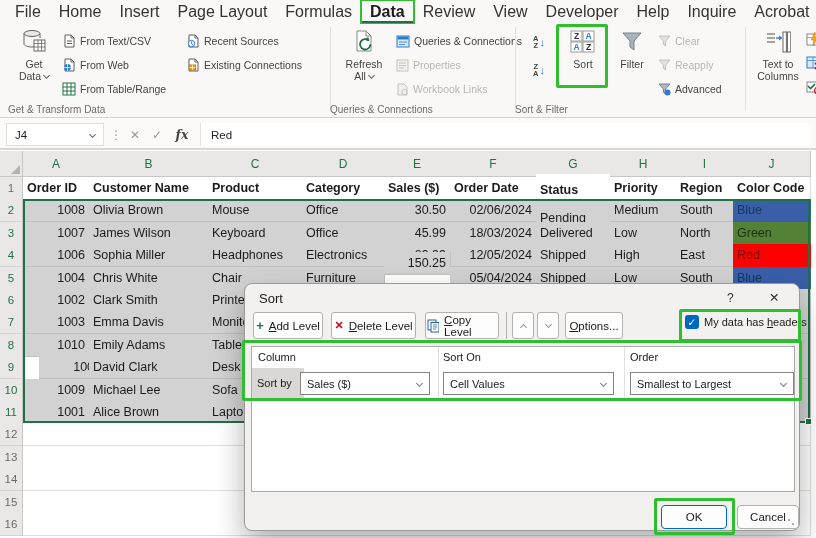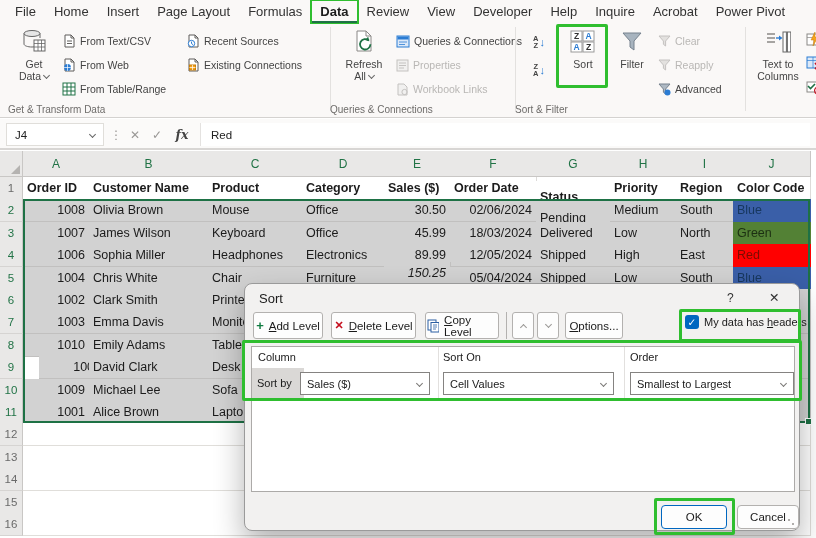--- a/index.html
+++ b/index.html
@@ -3,21 +3,21 @@
 <meta charset="utf-8">
 <style>
   *{margin:0;padding:0;box-sizing:border-box}
   html,body{background:#fff}
   #app{position:relative;width:816px;height:538px;overflow:hidden;background:#fff;
        font-family:"Liberation Sans",sans-serif;color:#333;-webkit-font-smoothing:antialiased}
 
   
   #tabs{position:absolute;left:0;top:0;width:816px;height:24px;background:#faf8f7;
         display:flex;align-items:stretch;padding-left:6px}
-  .tab{padding:0 9px;font-size:13px;line-height:24px;color:#333;white-space:nowrap;cursor:default}
+  .tab{padding:0 9px;font-size:16px;line-height:24px;color:#333;white-space:nowrap;cursor:default}
   .tab.active{font-weight:700;color:#1d1d1d;box-shadow:inset 0 -3px 0 #1e7145;outline:2px solid #2fbe2f;outline-offset:-1px}
 
   
   #ribbon{position:absolute;left:0;top:24px;width:816px;height:94px;background:#faf8f7;border-bottom:1px solid #d4d2d0}
   .ribsep{position:absolute;top:3px;height:84px;width:1px;background:#e3e1df}
   .grplabel{position:absolute;top:80px;font-size:10px;color:#6e6c6a;text-align:left;white-space:nowrap}
   .bigbtn{position:absolute;top:3px;height:76px;display:flex;flex-direction:column;align-items:center;
           font-size:10.5px;line-height:12px;color:#444;text-align:center;cursor:default}
   .bigbtn .bic{height:30px;display:flex;align-items:center;margin-bottom:1px}
   .smallbtn{position:absolute;height:20px;display:flex;align-items:center;gap:4px;font-size:10.5px;color:#444;white-space:nowrap;cursor:default}
@@ -329,21 +329,21 @@
       <div class="colhdr" style="left: 610px; top: 0px; width: 67px; height: 26px;">H</div>
       <div class="colhdr" style="left: 676px; top: 0px; width: 58px; height: 26px;">I</div>
       <div class="colhdr" style="left: 733px; top: 0px; width: 78px; height: 26px;">J</div>
       <div class="rownum" style="top: 26px; height: 23px;">1</div>
       <div class="cell hdr" style="left: 23px; top: 26px; width: 67px; height: 23px;">Order ID</div>
       <div class="cell hdr" style="left: 89px; top: 26px; width: 120px; height: 23px;">Customer Name</div>
       <div class="cell hdr" style="left: 208px; top: 26px; width: 95px; height: 23px;">Product</div>
       <div class="cell hdr" style="left: 302px; top: 26px; width: 83px; height: 23px;">Category</div>
       <div class="cell hdr" style="left: 384px; top: 26px; width: 67px; height: 23px;">Sales ($)</div>
       <div class="cell hdr" style="left: 450px; top: 26px; width: 87px; height: 23px;">Order Date</div>
-      <div class="cell hdr" style="left: 536px; top: 30px; width: 75px; height: 32px;">Status</div>
+      <div class="cell hdr" style="left: 536px; top: 23px; width: 75px; height: 32px;">Status</div>
       <div class="cell hdr" style="left: 610px; top: 26px; width: 67px; height: 23px;">Priority</div>
       <div class="cell hdr" style="left: 676px; top: 26px; width: 58px; height: 23px; text-align: right;">Region</div>
       <div class="cell hdr" style="left: 733px; top: 26px; width: 78px; height: 23px;">Color Code</div>
       <div class="rownum sel" style="top: 48.4px; height: 23px;">2</div>
       <div class="cell selbg num" style="left: 23px; top: 48.4px; width: 67px; height: 23px;">1008</div>
       <div class="cell selbg" style="left: 89px; top: 48.4px; width: 120px; height: 23px;">Olivia Brown</div>
       <div class="cell selbg" style="left: 208px; top: 48.4px; width: 95px; height: 23px;">Mouse</div>
       <div class="cell selbg" style="left: 302px; top: 48.4px; width: 83px; height: 23px;">Office</div>
       <div class="cell selbg num" style="left: 384px; top: 48.4px; width: 67px; height: 23px;">30.50</div>
       <div class="cell selbg num" style="left: 450px; top: 48.4px; width: 87px; height: 23px;">02/06/2024</div>
@@ -371,21 +371,21 @@
       <div class="cell selbg num" style="left: 450px; top: 93.2px; width: 87px; height: 23px;">12/05/2024</div>
       <div class="cell selbg" style="left: 536px; top: 93.2px; width: 75px; height: 23px;">Shipped</div>
       <div class="cell selbg" style="left: 610px; top: 93.2px; width: 67px; height: 23px;">High</div>
       <div class="cell selbg" style="left: 676px; top: 93.2px; width: 58px; height: 23px;">East</div>
       <div class="cell selbg" style="left: 733px; top: 93.2px; width: 78px; height: 23px; background: rgb(255, 0, 0); color: rgb(123, 12, 0); border-color: rgb(255, 0, 0);">Red</div>
       <div class="rownum sel" style="top: 115.6px; height: 23px;">5</div>
       <div class="cell selbg num" style="left: 23px; top: 115.6px; width: 67px; height: 23px;">1004</div>
       <div class="cell selbg" style="left: 89px; top: 115.6px; width: 120px; height: 23px;">Chris White</div>
       <div class="cell selbg" style="left: 208px; top: 115.6px; width: 95px; height: 23px;">Chair</div>
       <div class="cell selbg" style="left: 302px; top: 115.6px; width: 83px; height: 23px;">Furniture</div>
-      <div class="cell selbg num" style="left: 384px; top: 111px; width: 67px; height: 23px; font-style: italic;">150.25</div>
+      <div class="cell selbg num" style="left: 384px; top: 101px; width: 67px; height: 23px;">150.25</div>
       <div class="cell selbg num" style="left: 450px; top: 115.6px; width: 87px; height: 23px;">05/04/2024</div>
       <div class="cell selbg" style="left: 536px; top: 115.6px; width: 75px; height: 23px;">Shipped</div>
       <div class="cell selbg" style="left: 610px; top: 115.6px; width: 67px; height: 23px;">Low</div>
       <div class="cell selbg" style="left: 676px; top: 115.6px; width: 58px; height: 23px;">South</div>
       <div class="cell selbg" style="left: 733px; top: 115.6px; width: 78px; height: 23px; background: rgb(58, 95, 168); color: rgb(23, 55, 94); border-color: rgb(58, 95, 168);">Blue</div>
       <div class="rownum sel" style="top: 138px; height: 23px;">6</div>
       <div class="cell selbg num" style="left: 23px; top: 138px; width: 67px; height: 23px;">1002</div>
       <div class="cell selbg" style="left: 89px; top: 138px; width: 120px; height: 23px;">Clark Smith</div>
       <div class="cell selbg" style="left: 208px; top: 138px; width: 95px; height: 23px;">Printer</div>
       <div class="cell selbg" style="left: 302px; top: 138px; width: 83px; height: 23px;"></div>

